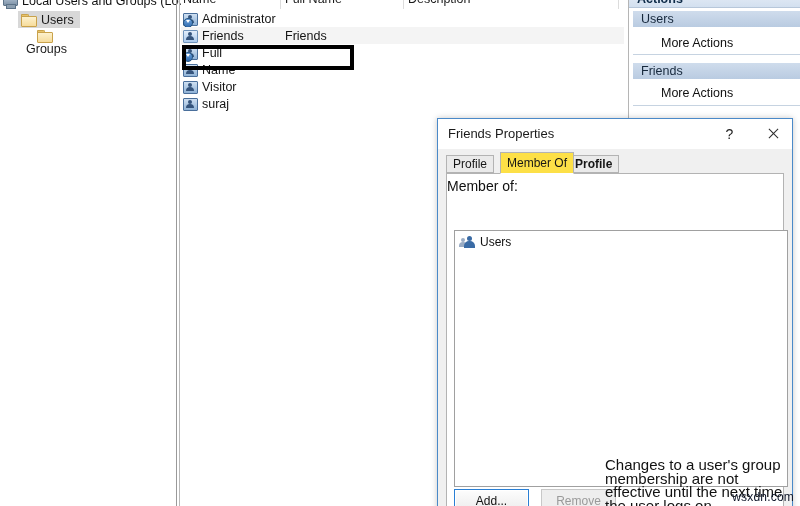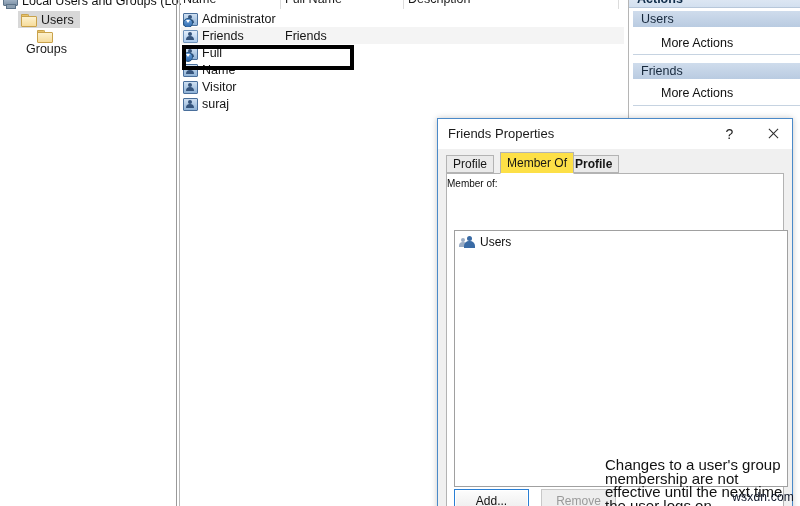--- a/index.html
+++ b/index.html
@@ -291,21 +291,21 @@
   .tabpage {
     position: absolute; left: 8px; top: 24px;
     width: 338px; height: 334px;
     background: #ffffff;
     border: 1px solid #b3b3b3;
     box-sizing: border-box;
   }
 
   .memberof-label {
     position: absolute; left: 9px; top: 29px;
-    font-size: 10px; color: #101010;
+    font-size: 14px; color: #101010;
   }
   .memberlist {
     position: absolute; left: 16px; top: 81px;
     width: 334px; height: 257px;
     background: #ffffff;
     border: 1px solid #a0a0a0;
     box-sizing: border-box;
   }
   .memberlist .mrow {
     position: absolute; left: 4px; top: 3px;

